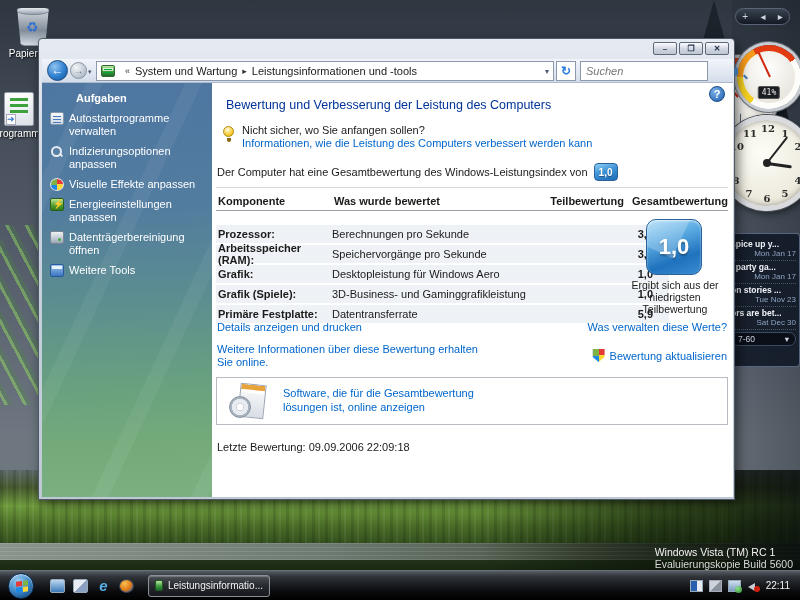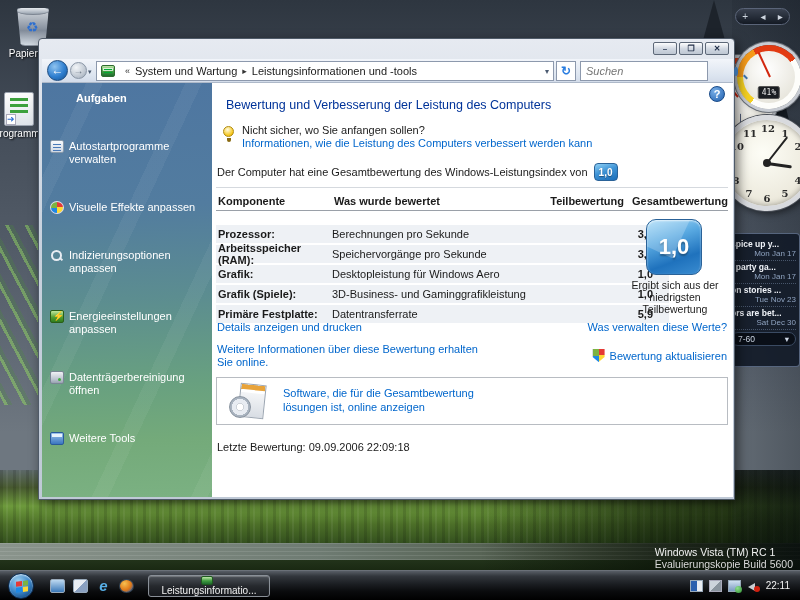--- a/index.html
+++ b/index.html
@@ -131,21 +131,21 @@
 
   
   .taskpane { width:170px; height:100%; color:#fff; position:relative; padding:9px 0 0 0;
     background:linear-gradient(178deg,#4e76a1 0%,#527c9f 30%,#5c8d90 52%,#68a080 72%,#74aa7a 86%,#7bb182 100%); }
   .taskpane::before { content:""; position:absolute; inset:0;
     background:repeating-linear-gradient(115deg, transparent 0 40px, rgba(255,255,255,.05) 40px 55px, transparent 55px 90px); }
   .tp-header { font-size:11px; font-weight:bold; margin:0 0 8px 34px; position:relative; }
   .tp-item { display:flex; align-items:flex-start; font-size:11px; margin:0 4px 7px 8px; position:relative; cursor:pointer; }
   .tp-item .lbl { line-height:13px; }
   .tp-spacer { flex:1; }
-  .taskpane { display:flex; flex-direction:column;gap:28px; }
+  .taskpane { display:flex; flex-direction:column; }
   .tp-seealso { margin-bottom:12px; }
   .tico { width:14px; height:13px; margin-right:5px; flex:0 0 14px; border-radius:2px; position:relative; }
   .ico-list { background:linear-gradient(180deg,#f8fafc,#cfd8e4); border:1px solid #8899aa; }
   .ico-list::after { content:""; position:absolute; left:2px; top:3px; width:8px; height:1px;
     background:#4a7ab8; box-shadow:0 3px 0 0 #4a7ab8, 0 6px 0 0 #4a7ab8; }
   .ico-flag { border-radius:50%; border:1px solid #dde;
     background:conic-gradient(#e53935 0 90deg, #fdd835 90deg 180deg, #1e88e5 180deg 270deg, #7cb342 270deg 360deg); }
   .ico-mag { background:transparent; }
   .ico-mag::before { content:""; position:absolute; left:1px; top:1px; width:7px; height:7px;
     border:2px solid #e8ecf2; border-radius:50%; }
@@ -242,21 +242,21 @@
   .orb-flag i:nth-child(1){background:#e53935;} .orb-flag i:nth-child(2){background:#7cb342;}
   .orb-flag i:nth-child(3){background:#1e88e5;} .orb-flag i:nth-child(4){background:#fdd835;}
   .quicklaunch { display:flex; gap:8px; margin-left:16px; align-items:center; }
   .ql { width:15px; height:14px; position:relative; }
   .ql-desktop { background:linear-gradient(180deg,#bcd8f0,#3a78b8); border:1px solid #9ab; border-radius:2px; }
   .ql-switch { background:linear-gradient(135deg,#e8ecf2 0 50%, #8aa0c0 50% 100%); border:1px solid #9ab; border-radius:2px; }
   .ql-ie { color:#58b0e8; font-size:15px; font-weight:bold; font-style:italic; line-height:14px; text-align:center; }
   .ql-wmp { border-radius:50%; background:radial-gradient(circle at 35% 30%, #f8c050, #e07818 55%, #2a5fae 90%); border:1px solid #345; }
   .taskbtn { margin-left:14px; height:22px; width:122px; display:flex; align-items:center; padding:0 6px;
     background:linear-gradient(180deg,#4c5158,#26292e 50%,#16181c); border:1px solid #8a9098; border-radius:3px;
-    box-shadow:inset 0 1px 1px rgba(255,255,255,.25); color:#f2f2f2; font-size:10px;flex-direction:column; }
+    box-shadow:inset 0 1px 1px rgba(255,255,255,.25); color:#f2f2f2; font-size:10px; }
   .taskbtn-icon { width:12px; height:11px; margin-right:5px; border:1px solid #1f5b1f; border-radius:2px;
     background:linear-gradient(180deg,#bfe8a8,#3f9c3f 55%,#1f6b2f); }
   .tray { margin-left:auto; display:flex; align-items:center; gap:6px; padding-right:10px; }
   .trayico { width:13px; height:12px; position:relative; }
   .ti-sidebar { background:linear-gradient(90deg,#2a5fae 0 55%, #e8ecf2 55% 100%); border:1px solid #9ab; }
   .ti-windows { background:linear-gradient(135deg,#cdd4dc 0 50%, #8a949e 50% 100%); border:1px solid #aab; }
   .ti-network { background:linear-gradient(180deg,#cfe0f0,#7a9ac0); border:1px solid #9ab; }
   .ti-network::after { content:""; position:absolute; right:-2px; bottom:-2px; width:7px; height:7px;
     border-radius:50%; background:radial-gradient(circle at 35% 30%, #8fe08f, #2f8f2f); }
   .ti-volume { background:transparent; }
@@ -378,26 +378,26 @@
 
   <div class="winbody">
 
     <div class="taskpane">
       <div class="tp-header">Aufgaben</div>
       <div class="tp-item">
         <span class="tico ico-list"></span>
         <span class="lbl">Autostartprogramme verwalten</span>
       </div>
       <div class="tp-item">
+        <span class="tico ico-mag"></span>
+        <span class="lbl">Indizierungsoptionen anpassen</span>
+      </div>
+      <div class="tp-item">
         <span class="tico ico-flag"></span>
         <span class="lbl">Visuelle Effekte anpassen</span>
-      </div>
-      <div class="tp-item">
-        <span class="tico ico-mag"></span>
-        <span class="lbl">Indizierungsoptionen anpassen</span>
       </div>
       <div class="tp-item">
         <span class="tico ico-energy"></span>
         <span class="lbl">Energieeinstellungen anpassen</span>
       </div>
       <div class="tp-item">
         <span class="tico ico-disk"></span>
         <span class="lbl">Datenträgerbereinigung öffnen</span>
       </div>
       <div class="tp-item">

